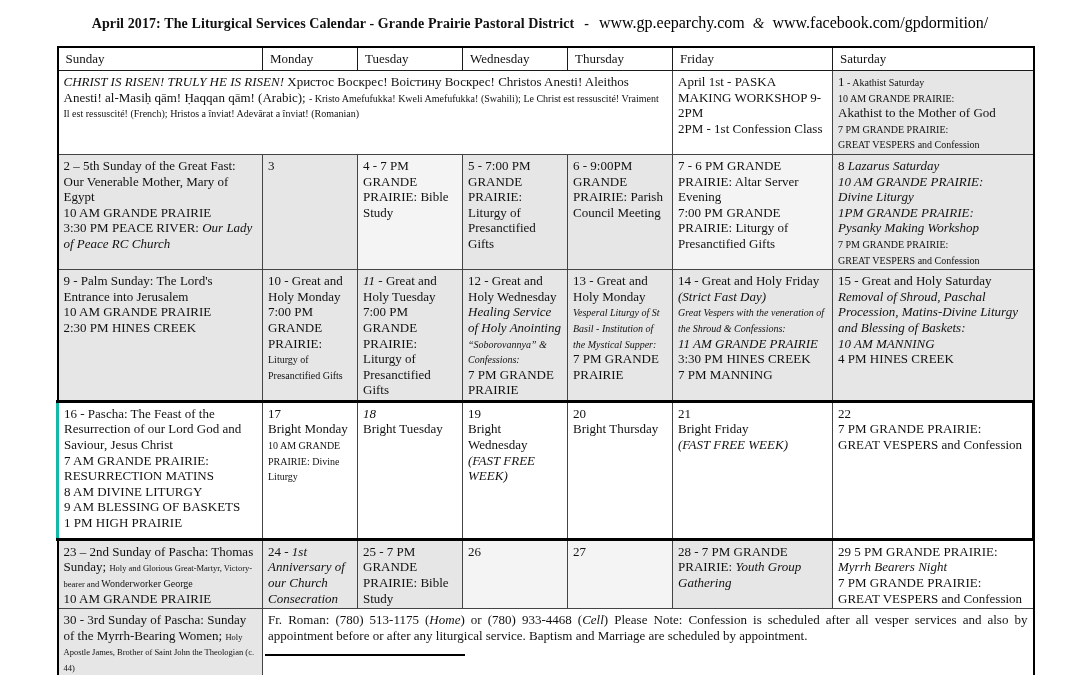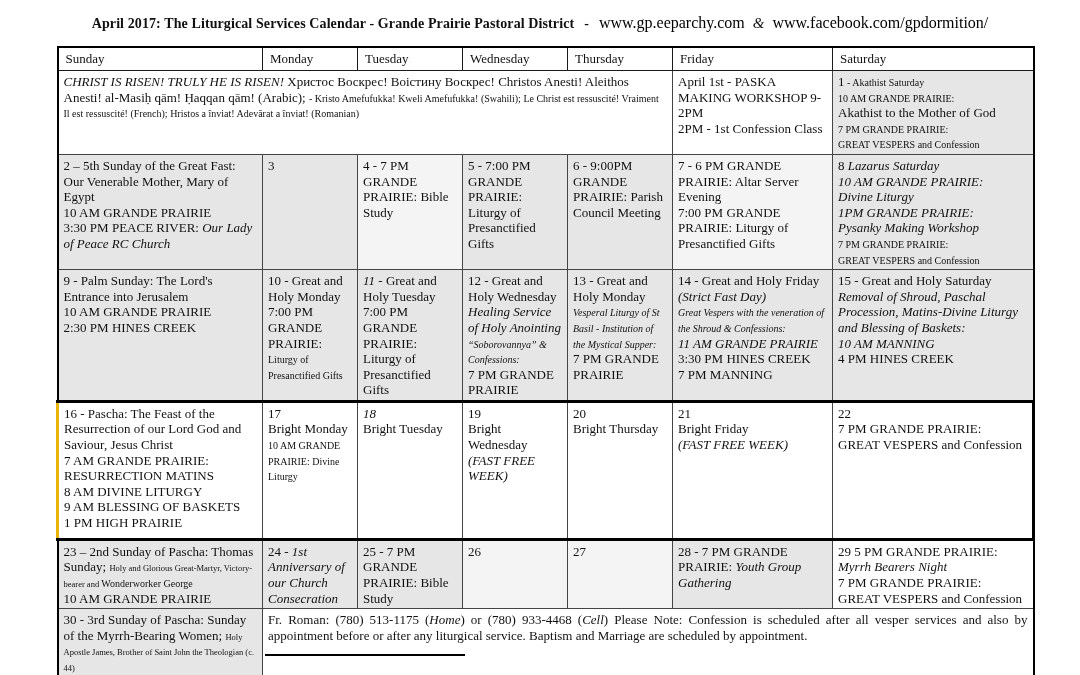--- a/index.html
+++ b/index.html
@@ -18,21 +18,21 @@
   .cal td { vertical-align:top; padding:3px 5px 2px 5px; font-size:13px; line-height:1.2;
             border:1px solid #444; overflow:hidden; }
   .cal tbody tr:nth-child(1){ height:76px; }
   .cal tbody tr:nth-child(2){ height:104px;border-radius:14px; }
   .cal tbody tr:nth-child(3){ height:126px;margin-top:48px; }
   .cal tbody tr:nth-child(4){ height:138px; }
   .cal tbody tr:nth-child(5){ height:69px; }
   .cal tbody tr:nth-child(6){ height:75px; }
   
   .cal tbody tr:nth-child(4) td { border-top:3px solid #000; border-bottom:3px solid #000; }
-  .cal tbody tr:nth-child(4) td:first-child { border-left:3px solid #eab308;margin-left:40px; }
+  .cal tbody tr:nth-child(4) td:first-child { border-left:3px solid #14b8a6;margin-left:40px; }
   .cal tbody tr:nth-child(4) td:last-child { border-right:3px solid #000; }
 
   .bg-w { background:#ffffff; }
   .bg-g { background:#e6e6e6; }
   .bg-l { background:#f4f4f4; }
 
   .ln { margin:0; }
   .just .ln { text-align:justify; }
   .b { font-weight:normal; }
   .i { font-style:italic; }

